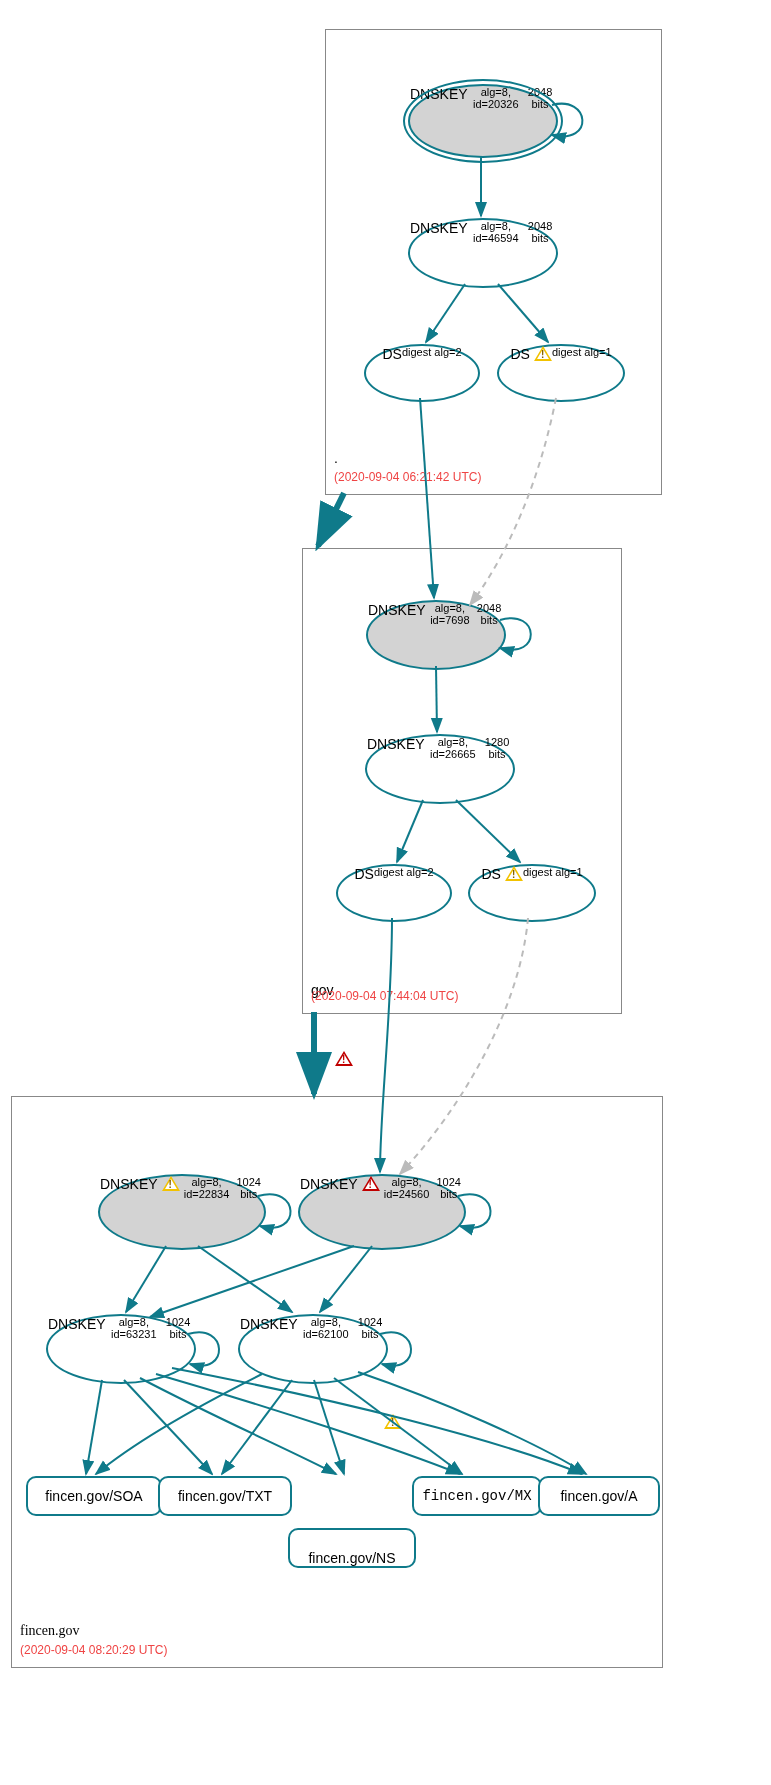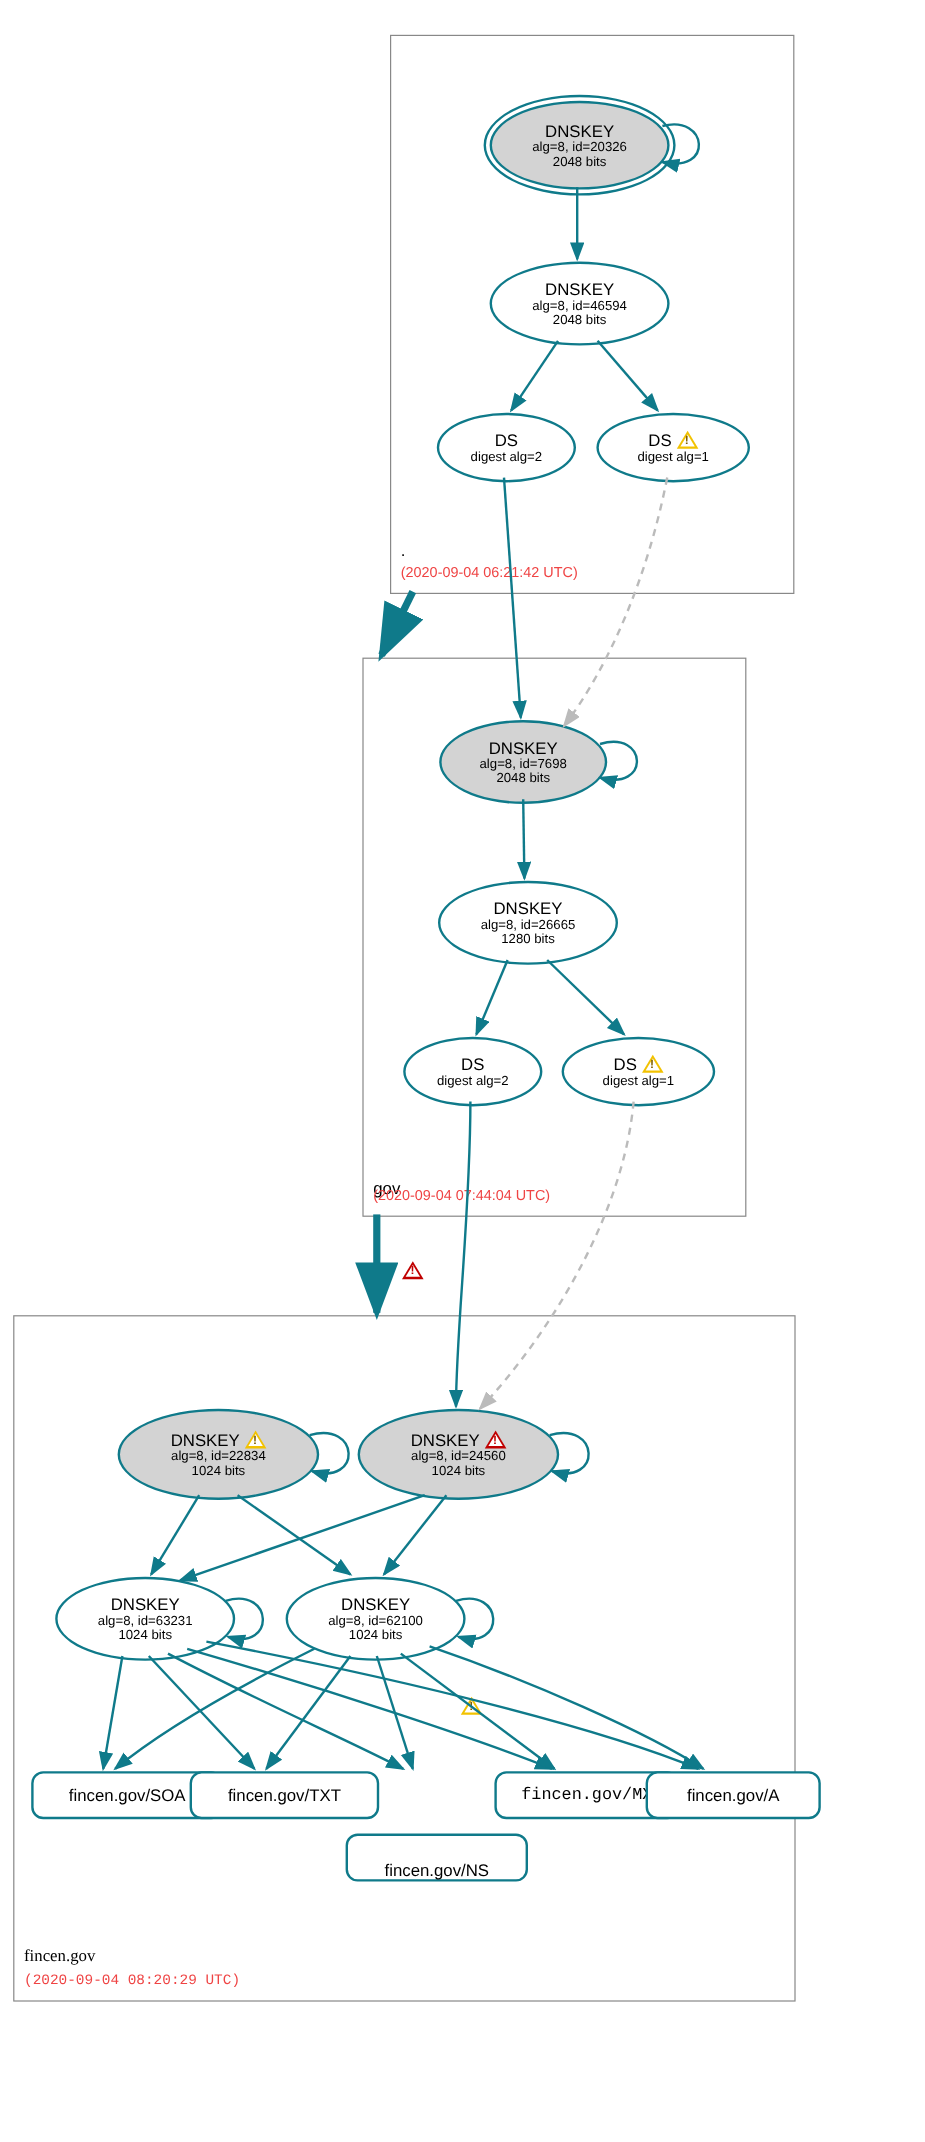--- a/index.html
+++ b/index.html
@@ -26,22 +26,22 @@
     position: absolute;
     left: 8px;
     font-size: 12px;
     color: #ef4444;
   }
   .node-ellipse {
     position: absolute;
     border: 2px solid #0f7a8a;
     border-radius: 50%;
     display: flex;
-    flex-direction: column;
-    align-items: center;
+    flex-direction: row;
+    align-items: flex-start;
     justify-content: center;
     font-size: 13px;
     background: #ffffff;
     text-align: center;
   }
   .node-ellipse.double::before {
     content: '';
     position: absolute;
     top: -7px; left: -7px; right: -7px; bottom: -7px;
     border: 2px solid #0f7a8a;
@@ -54,21 +54,21 @@
   .node-sub { font-size: 11px; }
   .node-rect {
     position: absolute;
     border: 2px solid #0f7a8a;
     border-radius: 10px;
     background: #ffffff;
     display: flex;
     align-items: center;
     justify-content: center;
     font-size: 14px;
-    padding: 0 18px;
+    padding: 0 6px;
   }
   svg.edges {
     position: absolute;
     top: 0; left: 0;
     width: 771px; height: 1785px;
     pointer-events: none;
   }
   .warn-icon, .err-icon {
     display: inline-block;
     width: 18px;
@@ -129,21 +129,21 @@
   <span class="zone-time" style="bottom:10px;">(2020-09-04 06:21:42 UTC)</span>
 </div>
 
 <div class="zone" style="left:302px; top:548px; width:318px; height:464px;">
   <span class="zone-label" style="bottom:15px;">gov</span>
   <span class="zone-time" style="bottom:10px;">(2020-09-04 07:44:04 UTC)</span>
 </div>
 
 <div class="zone" style="left:11px; top:1096px; width:650px; height:570px;">
   <span class="zone-label" style="bottom:28px;font-family:Liberation Serif, serif;">fincen.gov</span>
-  <span class="zone-time" style="bottom:10px;font-family:Liberation Mono, monospace;">(2020-09-04 08:20:29 UTC)</span>
+  <span class="zone-time" style="bottom:10px;">(2020-09-04 08:20:29 UTC)</span>
 </div>
 
 <div class="node-ellipse filled double" style="left:408px; top:84px; width:146px; height:70px;">
   <span class="node-title">DNSKEY</span>
   <span class="node-sub">alg=8, id=20326</span>
   <span class="node-sub">2048 bits</span>
 </div>
 
 <div class="node-ellipse" style="left:408px; top:218px; width:146px; height:66px;">
   <span class="node-title">DNSKEY</span>

